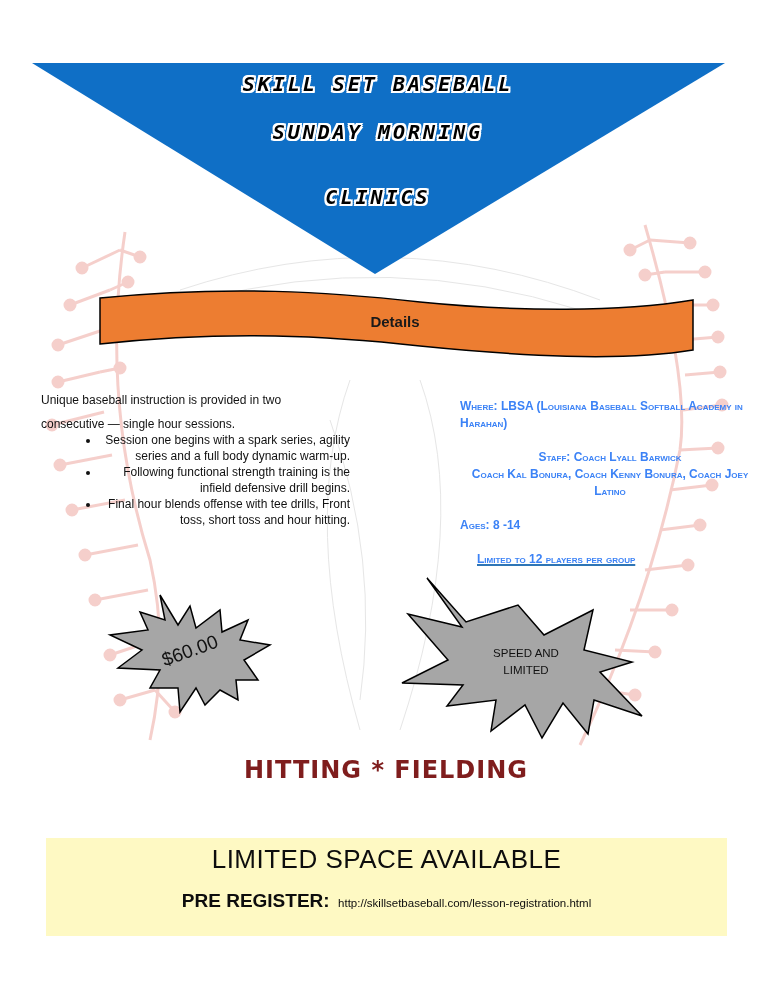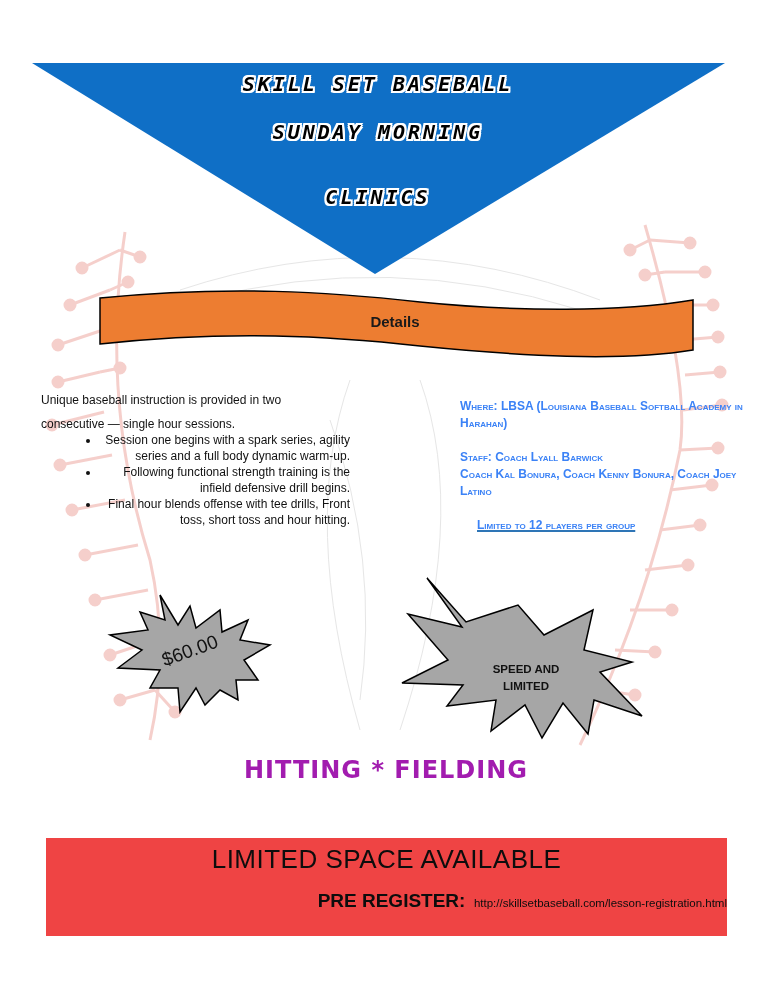--- a/index.html
+++ b/index.html
@@ -15,25 +15,25 @@
   }
   .banner-label { position:absolute; left:0; width:790px; top:313px; text-align:center; font-weight:bold; font-size:15px; color:#1a1a1a; }
   .intro { position:absolute; left:41px; top:388px; width:280px; font-size:12px; line-height:24px; color:#111; }
   .bullets { position:absolute; left:82px; top:432px; width:250px; margin:0; padding:0 0 0 18px; font-size:12px; line-height:16px;text-align:right; }
   .bullets li { padding-left:2px; }
   .info { position:absolute; left:460px; top:398px; width:300px; font-size:12px; line-height:17px; font-weight:bold; font-variant:small-caps; color:#3b82f6; }
   .info p { margin:0 0 17px 0; }
   .info .limit { text-decoration:underline; text-decoration-color:#2e75b6; text-decoration-thickness:2px;padding-left:17px; }
   .burst-label { position:absolute; font-size:13px; text-align:center; color:#111; }
   .price { left:150px; top:640px; font-size:19px; transform:rotate(-20deg); width:80px; }
-  .speed { left:476px; top:645px; width:100px; font-weight:bold; font-size:11.5px; line-height:17px;margin-top:16px; }
-  .hf { position:absolute; left:0; width:772px; top:756px; text-align:center; font-family:"DejaVu Sans", sans-serif; font-weight:bold; font-size:24px; letter-spacing:1px; color:#a21caf; text-transform:uppercase; }
-  .footer { position:absolute; left:46px; top:838px; width:681px; height:98px; background:#ef4444; }
+  .speed { left:476px; top:645px; width:100px; font-weight:normal; font-size:11.5px; line-height:17px; }
+  .hf { position:absolute; left:0; width:772px; top:756px; text-align:center; font-family:"DejaVu Sans", sans-serif; font-weight:bold; font-size:24px; letter-spacing:1px; color:#7f1d1d; text-transform:uppercase; }
+  .footer { position:absolute; left:46px; top:838px; width:681px; height:98px; background:#fef9c3; }
   .footer-title { position:absolute; left:0; width:681px; top:6px; text-align:center; font-size:26px; color:#0d0d0d; letter-spacing:0.5px; }
-  .footer-reg { position:absolute; left:0; width:681px; top:52px; text-align:right; color:#0d0d0d; }
+  .footer-reg { position:absolute; left:0; width:681px; top:52px; text-align:center; color:#0d0d0d; }
   .footer-reg .lbl { font-size:19px; font-weight:bold; }
   .footer-reg .url { font-size:11.5px; margin-left:4px; }
 </style>
 </head>
 <body>
 
 <svg class="bg-svg" viewBox="0 0 772 1000">
 
   <g fill="none" stroke="#e6e6e6" stroke-width="1">
     <path d="M180 290 Q390 220 600 300"></path>
@@ -134,24 +134,25 @@
 
 <div class="intro">Unique baseball instruction is provided in two consecutive — single hour sessions.</div>
 <ul class="bullets">
   <li>Session one begins with a spark series, agility series and a full body dynamic warm-up.</li>
   <li>Following functional strength training is the infield defensive drill begins.</li>
   <li>Final hour blends offense with tee drills, Front toss, short toss and hour hitting.</li>
 </ul>
 
 <div class="info">
   <p>Where: LBSA (Louisiana Baseball Softball Academy in Harahan)</p>
-  <p style="margin-bottom:17px;">
+  <p style="margin-bottom:17px;text-align:center;">
     <span>Staff: Coach Lyall Barwick</span><br>
     <span>Coach Kal Bonura, Coach Kenny Bonura, Coach Joey Latino</span>
   </p>
+  <p>Ages: 8 -14</p>
   <p class="limit">Limited to 12 players per group</p>
 </div>
 
 <div class="burst-label price">$60.00</div>
 <div class="burst-label speed">
   <span>SPEED AND</span><br>
   <span>LIMITED</span>
 </div>
 
 <div class="hf">Hitting * Fielding</div>

